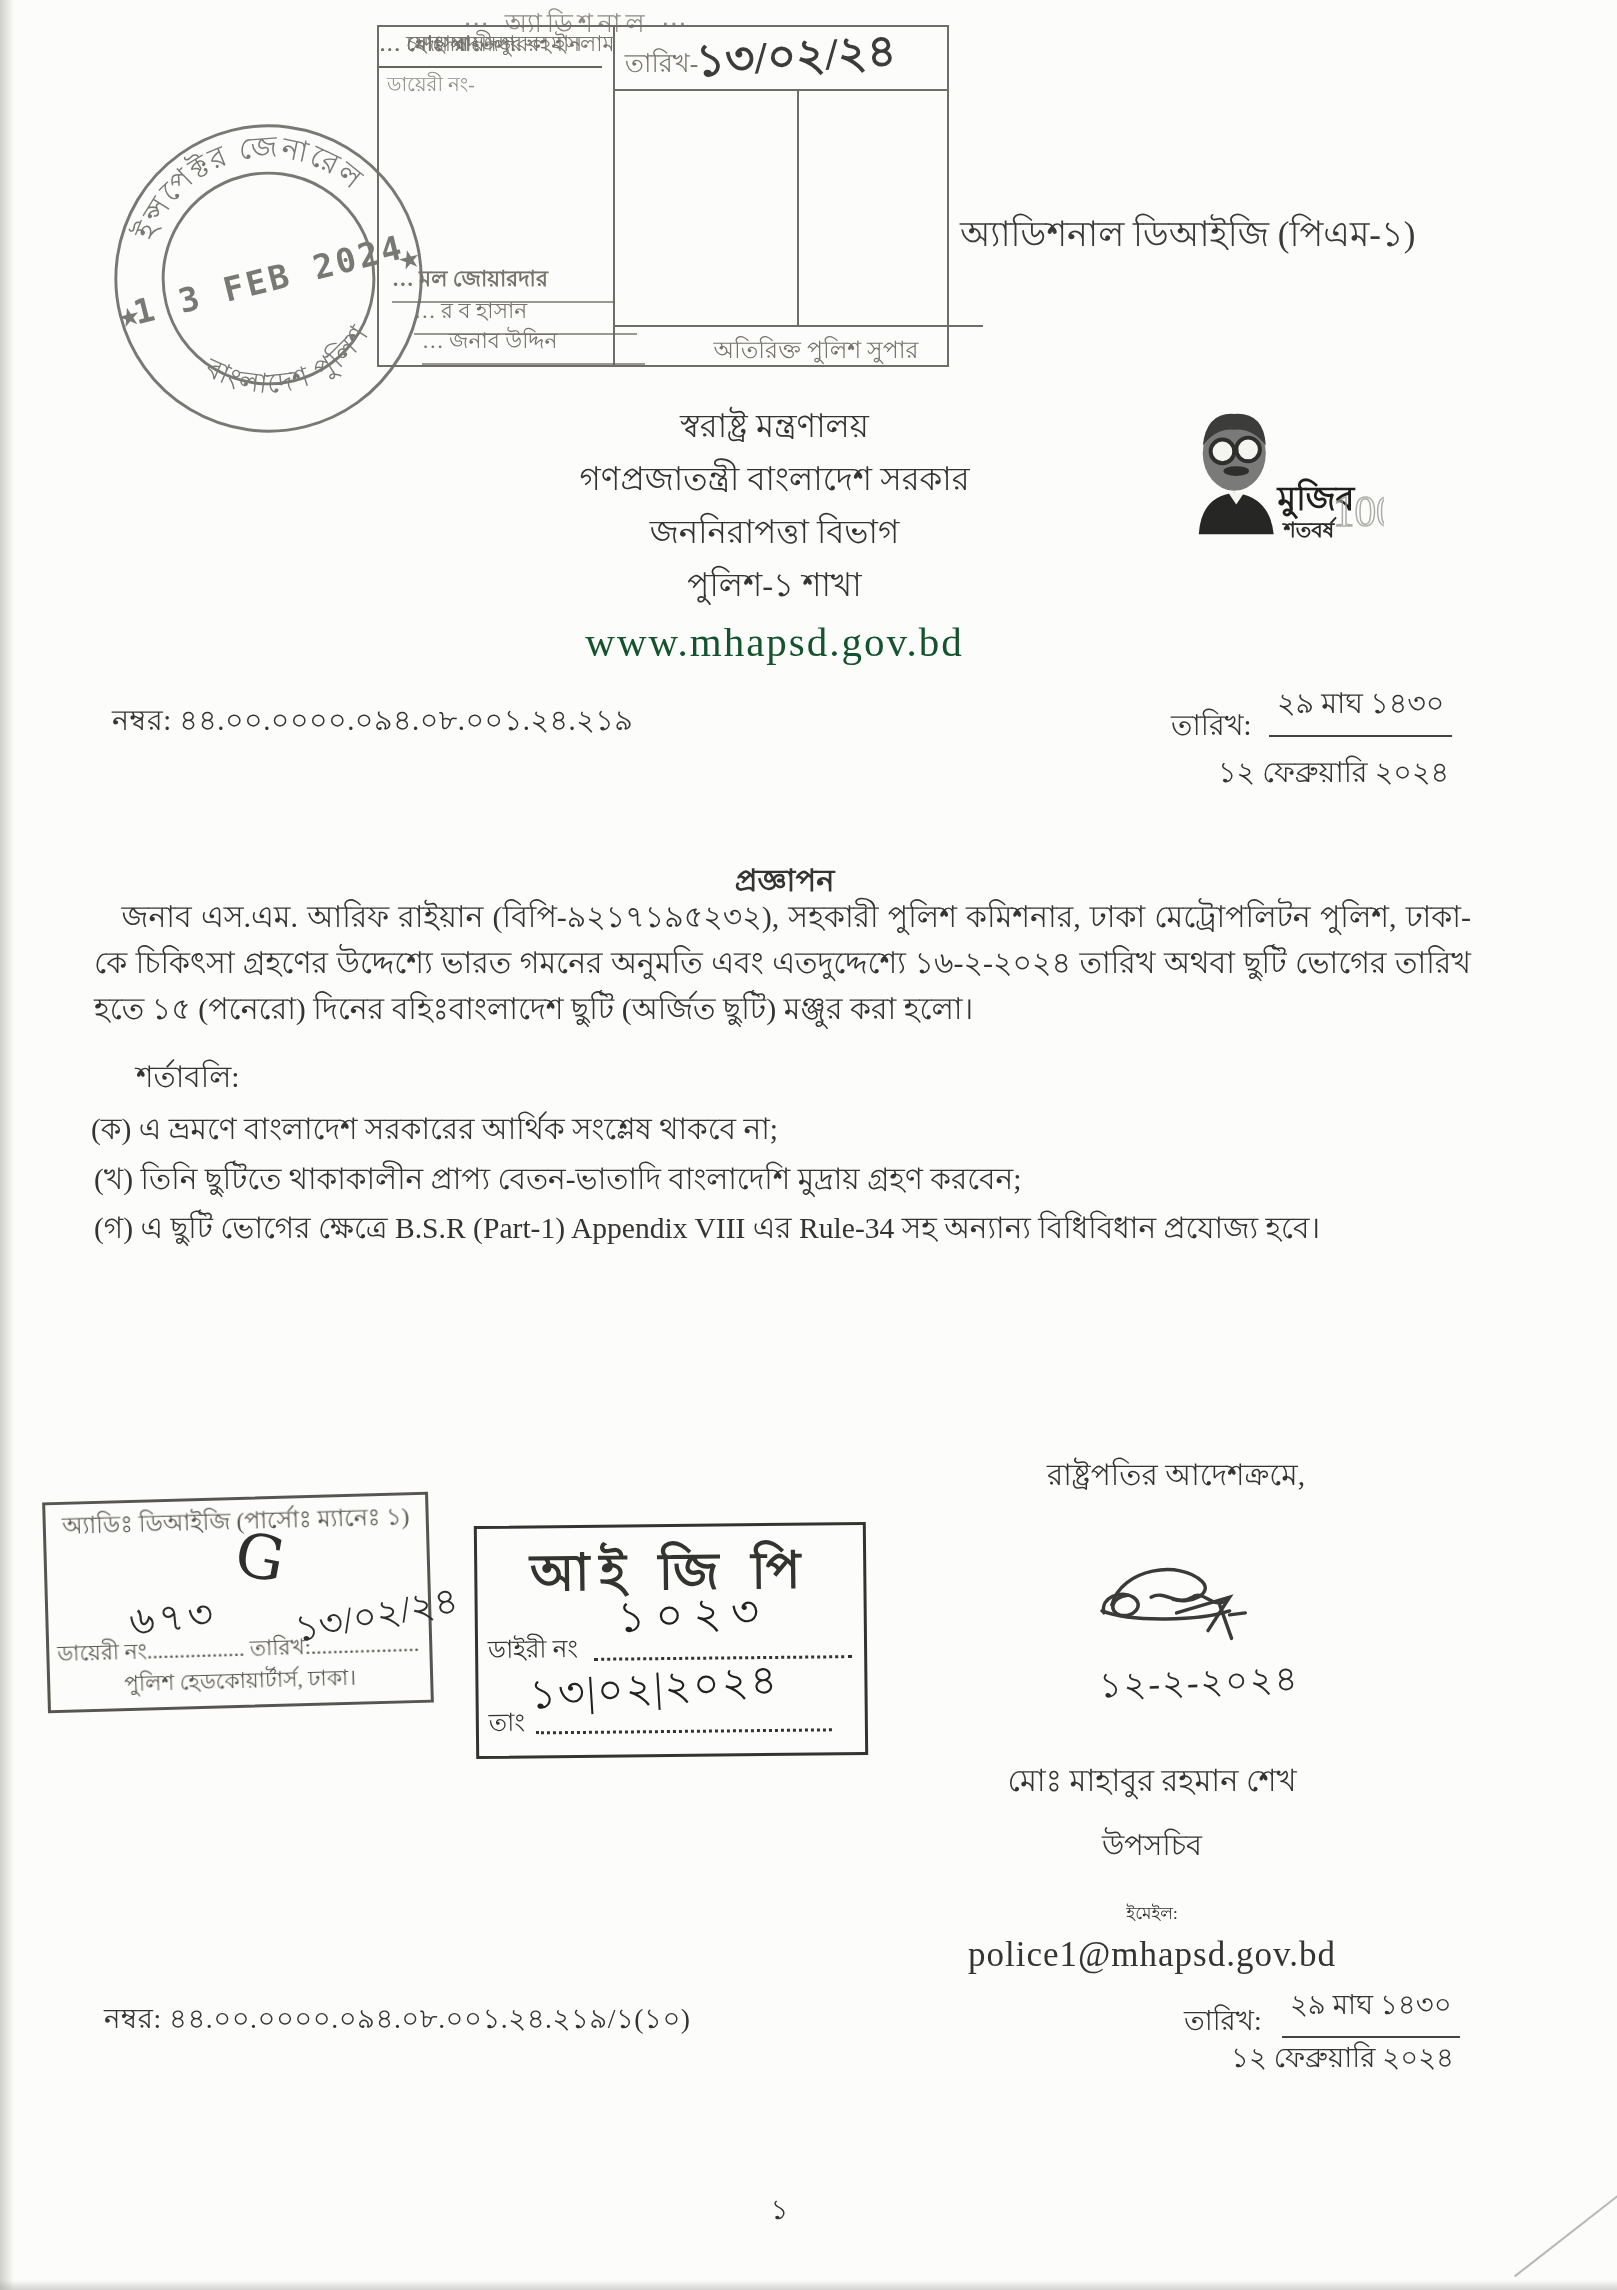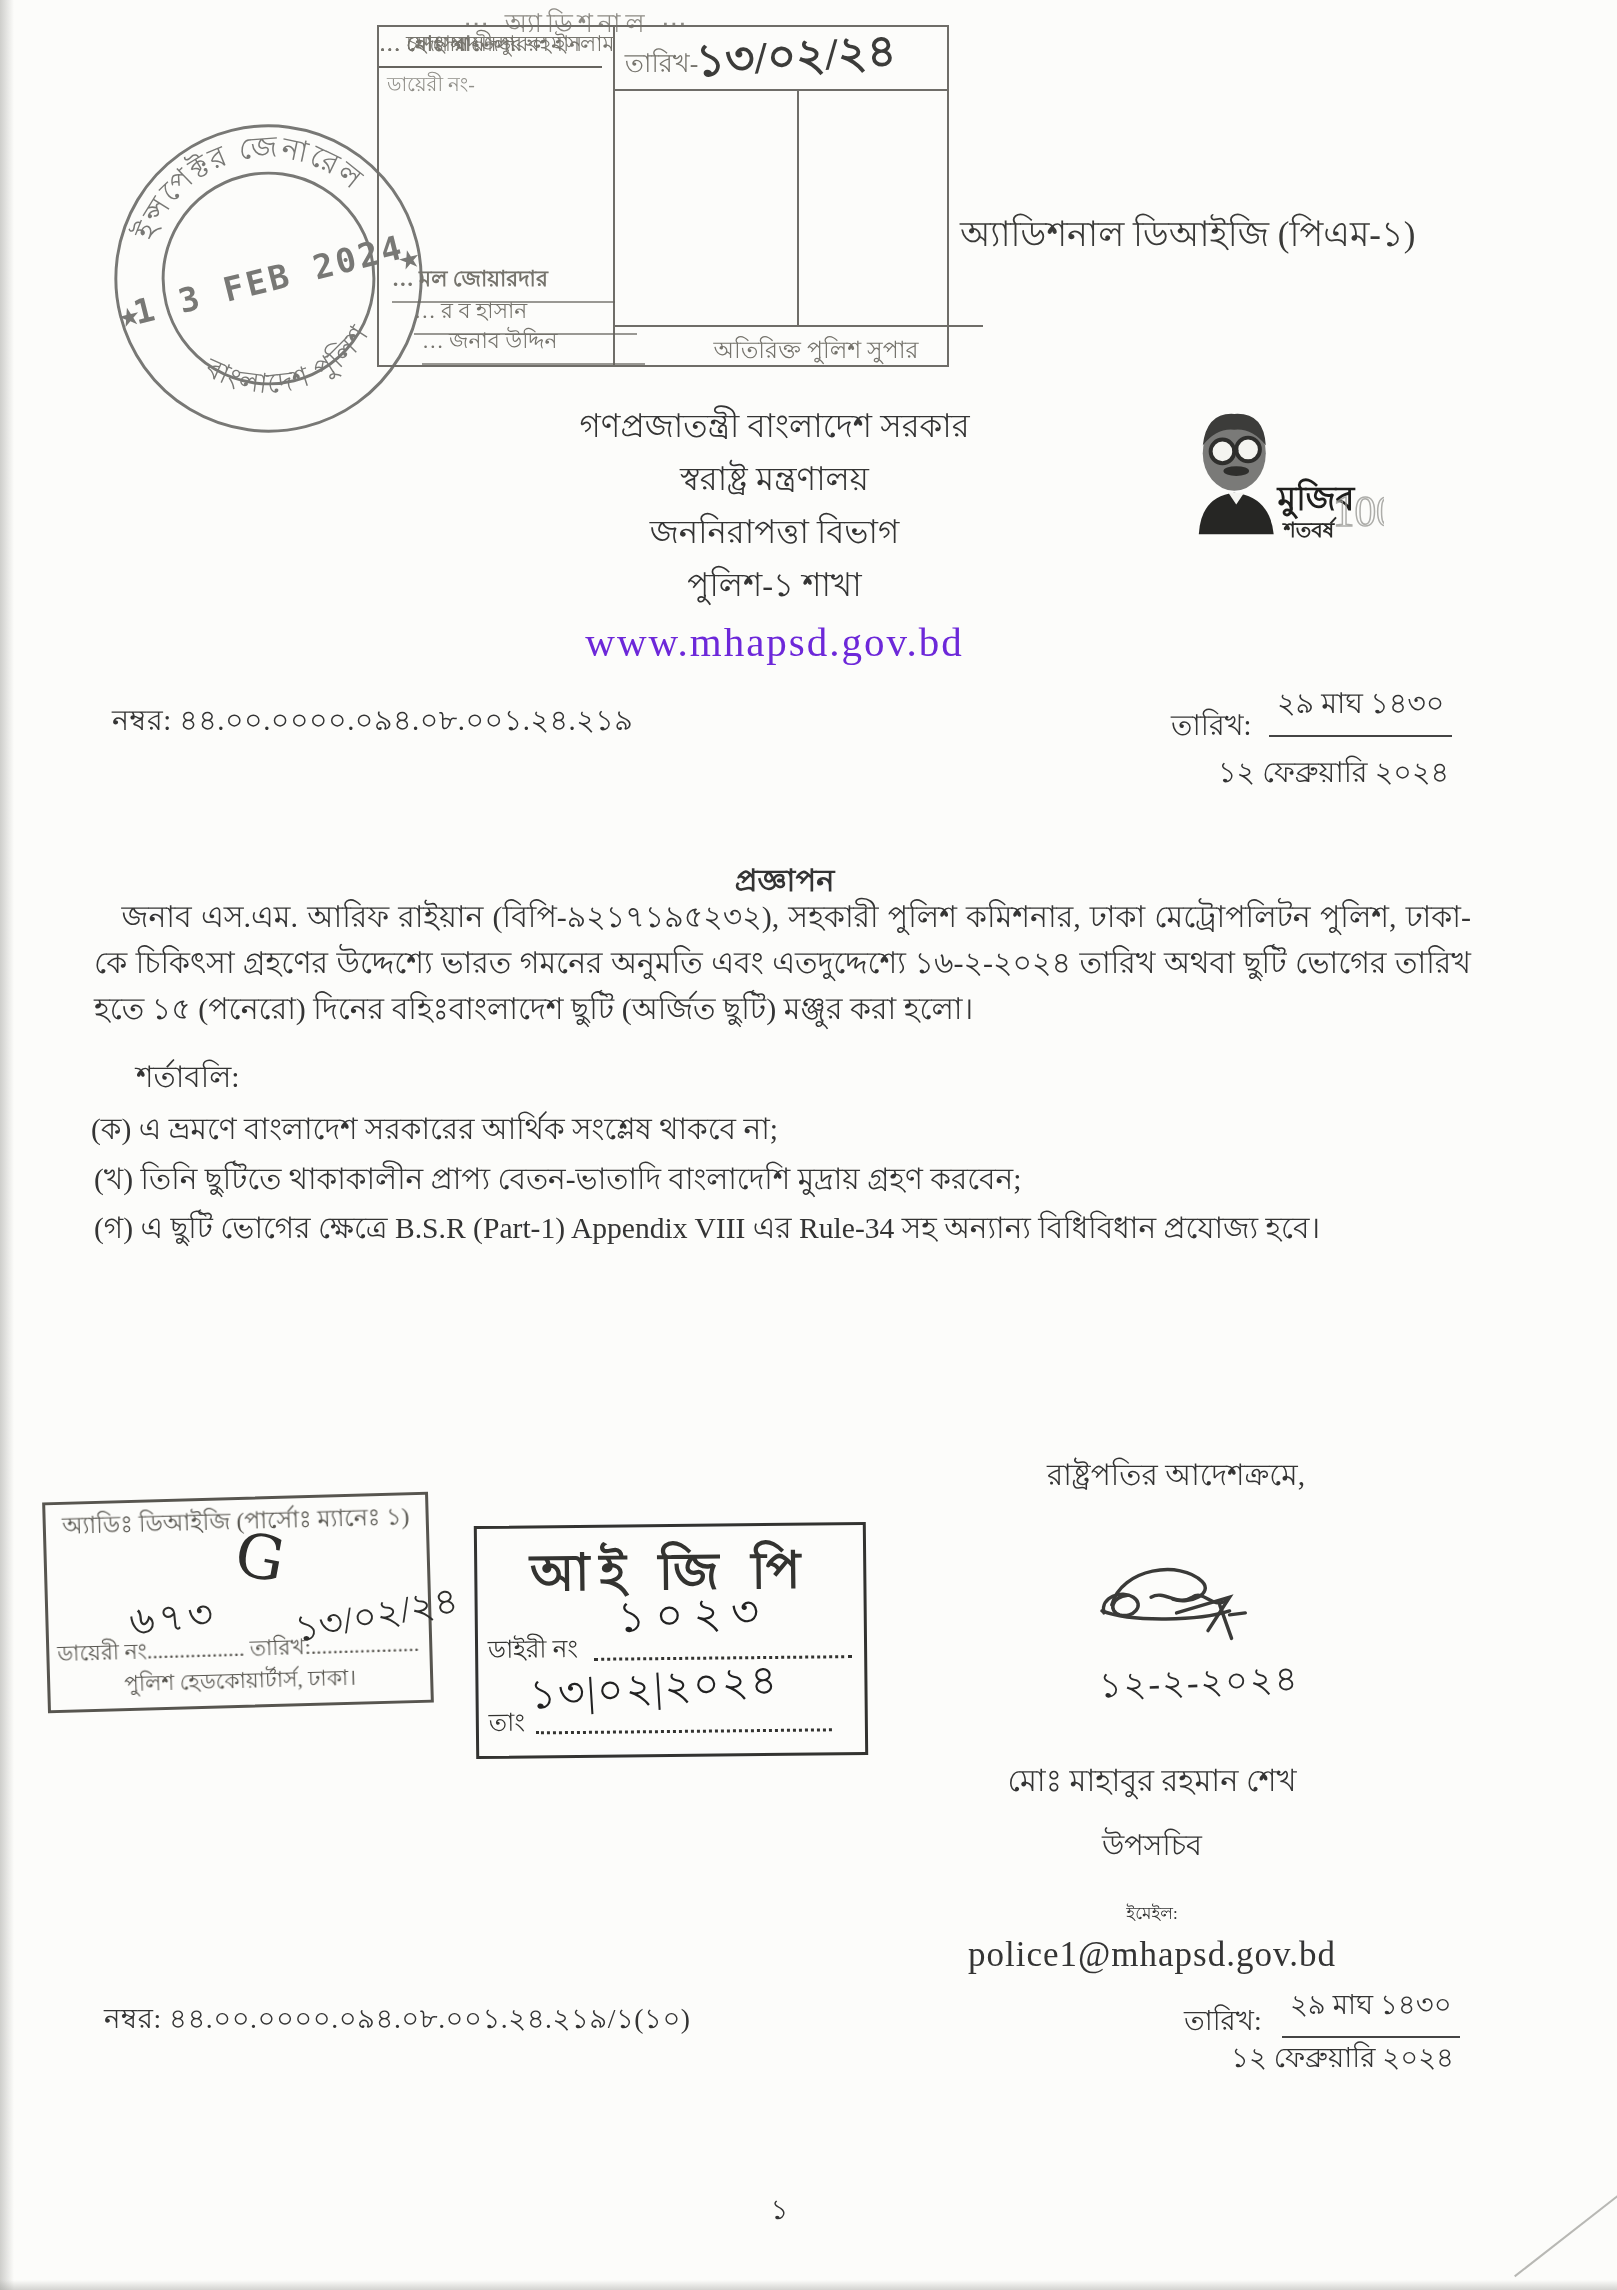--- a/index.html
+++ b/index.html
@@ -29,21 +29,21 @@
   .name-row:nth-of-type(3){left:15.8px;top:165px;}
   .name-row:nth-of-type(4){left:19.7px;top:201px;}
   .name-row:nth-of-type(5){left:13px;top:235px;font-weight:bold;}
   .name-row:nth-of-type(6){left:35px;top:267px;}
   .name-row:nth-of-type(7){left:43px;top:297px;}
   .table-faded-header{left:463px;top:3.9px;font-size:25.6px;color:#8d8b85;filter:blur(0.7px);letter-spacing:4.9px;}
   .addressee{left:960px;top:207px;font-size:35px;color:#3a3a38;white-space:nowrap;}
   
   .letterhead{left:473px;top:400px;width:603px;text-align:center;}
   .letterhead .l{font-size:32.5px;line-height:53px;white-space:nowrap;}
-  .letterhead .web{font-size:41px;letter-spacing:2px;color:#6d28d9;margin-top:5.9px;white-space:nowrap;}
+  .letterhead .web{font-size:41px;letter-spacing:2px;color:#14532d;margin-top:5.9px;white-space:nowrap;}
   .mujib-logo{left:1187px;top:406px;width:197px;height:143px;}
   
   .memo-no{left:112px;top:699px;font-size:28.6px;letter-spacing:0.5px;white-space:nowrap;}
   .date-block{width:305px;height:118px;}
   .date-block .lbl{position:absolute;left:4px;top:21.7px;font-size:28.6px;}
   .date-block .bn{position:absolute;left:102px;top:0px;font-size:28.6px;border-bottom:2px solid #444;padding:0 7.9px 5.9px 7.9px;white-space:nowrap;}
   .date-block .en{position:absolute;left:51px;top:69px;font-size:28.6px;white-space:nowrap;}
   .date-top{left:1167px;top:682px;}
   .date-bottom{left:1180px;top:1986px;}
   .date-bottom .lbl{top:13.8px;font-size:27.6px;}
@@ -136,22 +136,22 @@
     <div class="name-row">… হোসেন নীলা</div>
     <div class="name-row">… মোঃ সাজেদুর রহমান</div>
     <div class="bottom-line">
       <span>অতিরিক্ত পুলিশ সুপার</span>
     </div>
   </div>
 
   <div class="abs addressee">অ্যাডিশনাল ডিআইজি (পিএম-১)</div>
 
   <div class="abs letterhead">
+    <div class="l">স্বরাষ্ট্র মন্ত্রণালয়</div>
     <div class="l">গণপ্রজাতন্ত্রী বাংলাদেশ সরকার</div>
-    <div class="l">স্বরাষ্ট্র মন্ত্রণালয়</div>
     <div class="l">জননিরাপত্তা বিভাগ</div>
     <div class="l">পুলিশ-১ শাখা</div>
     <div class="web">www.mhapsd.gov.bd</div>
   </div>
 
   <div class="abs mujib-logo">
     <svg width="197" height="143" viewBox="0 0 200 145">
       <ellipse cx="48" cy="48" rx="32" ry="38" fill="#7a7a78"></ellipse>
       <path d="M16 40 Q20 6 48 8 Q78 6 80 40 Q66 22 48 24 Q30 22 16 40 Z" fill="#3c3c3a"></path>
       <circle cx="36" cy="46" r="12" fill="#f4f4f0" stroke="#2e2e2c" stroke-width="4"></circle>

